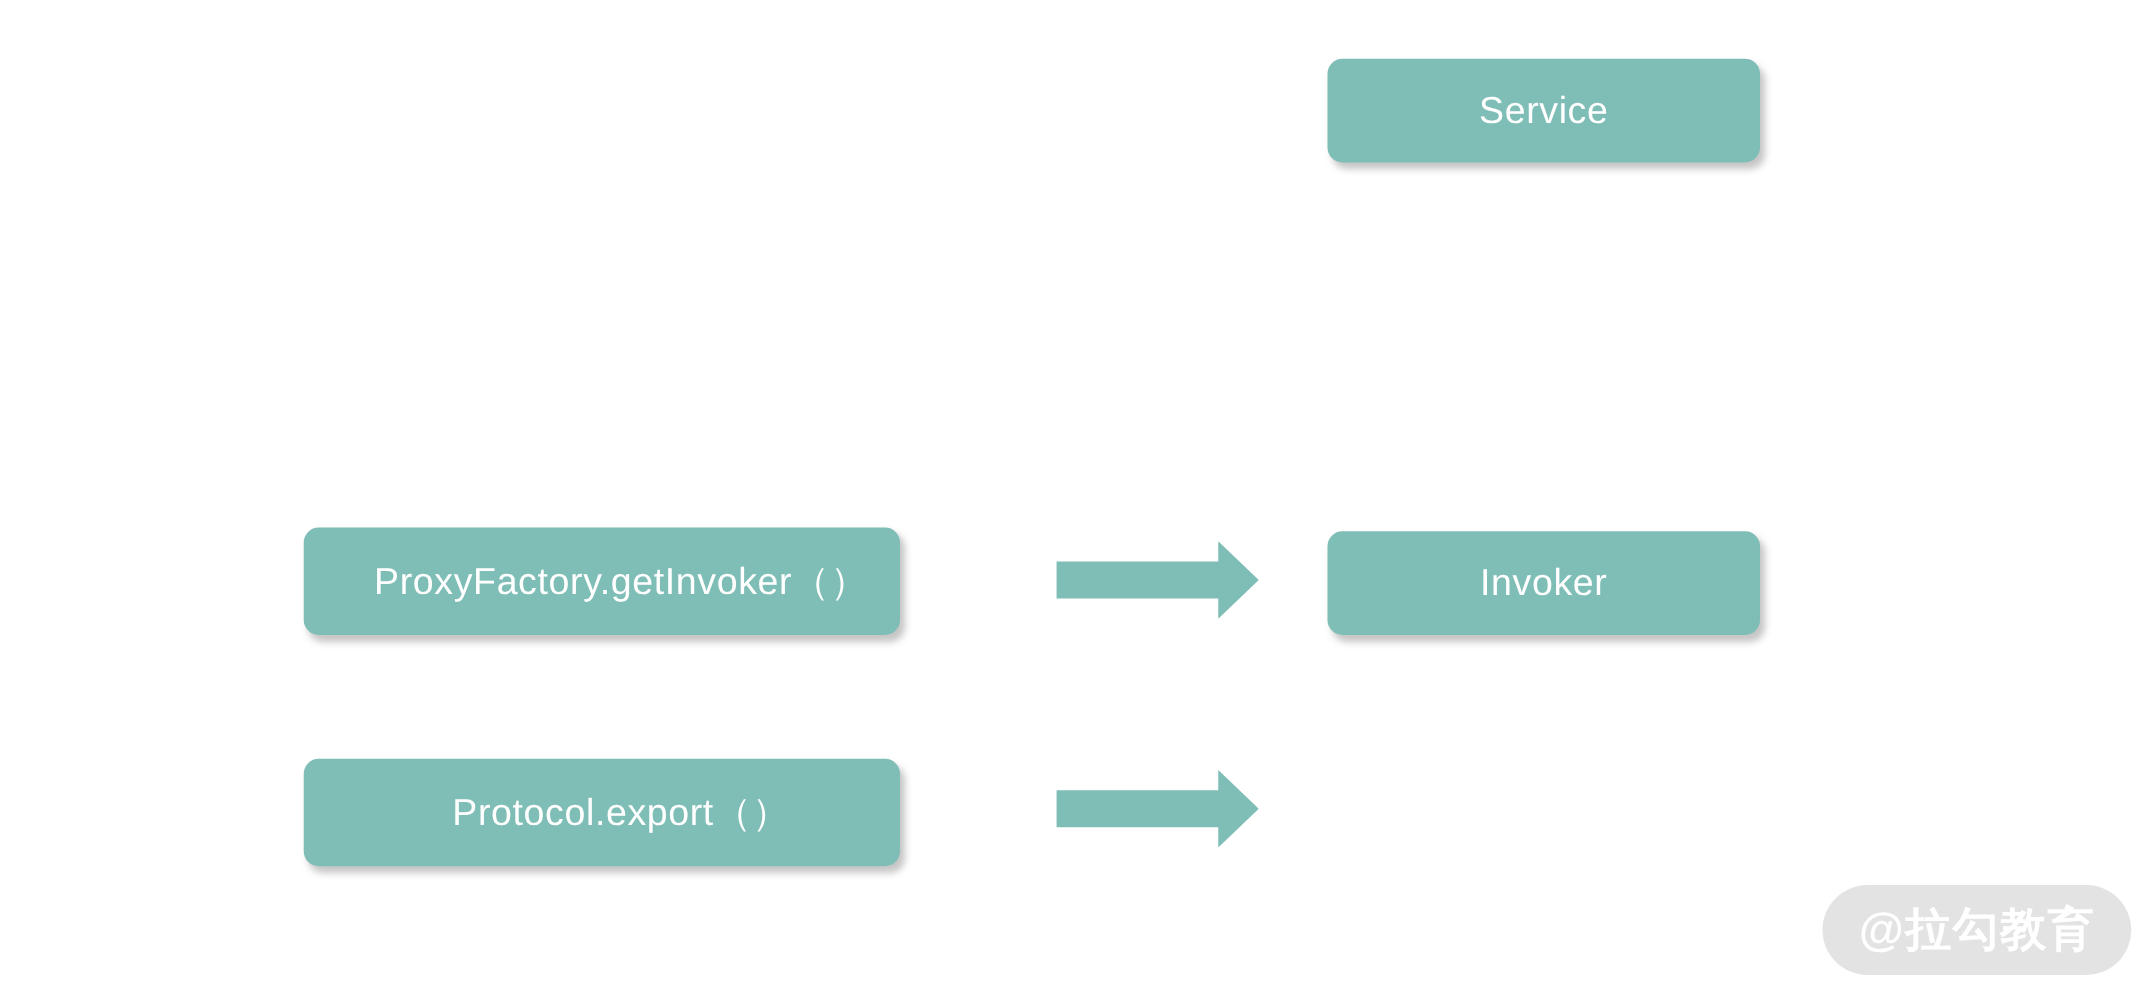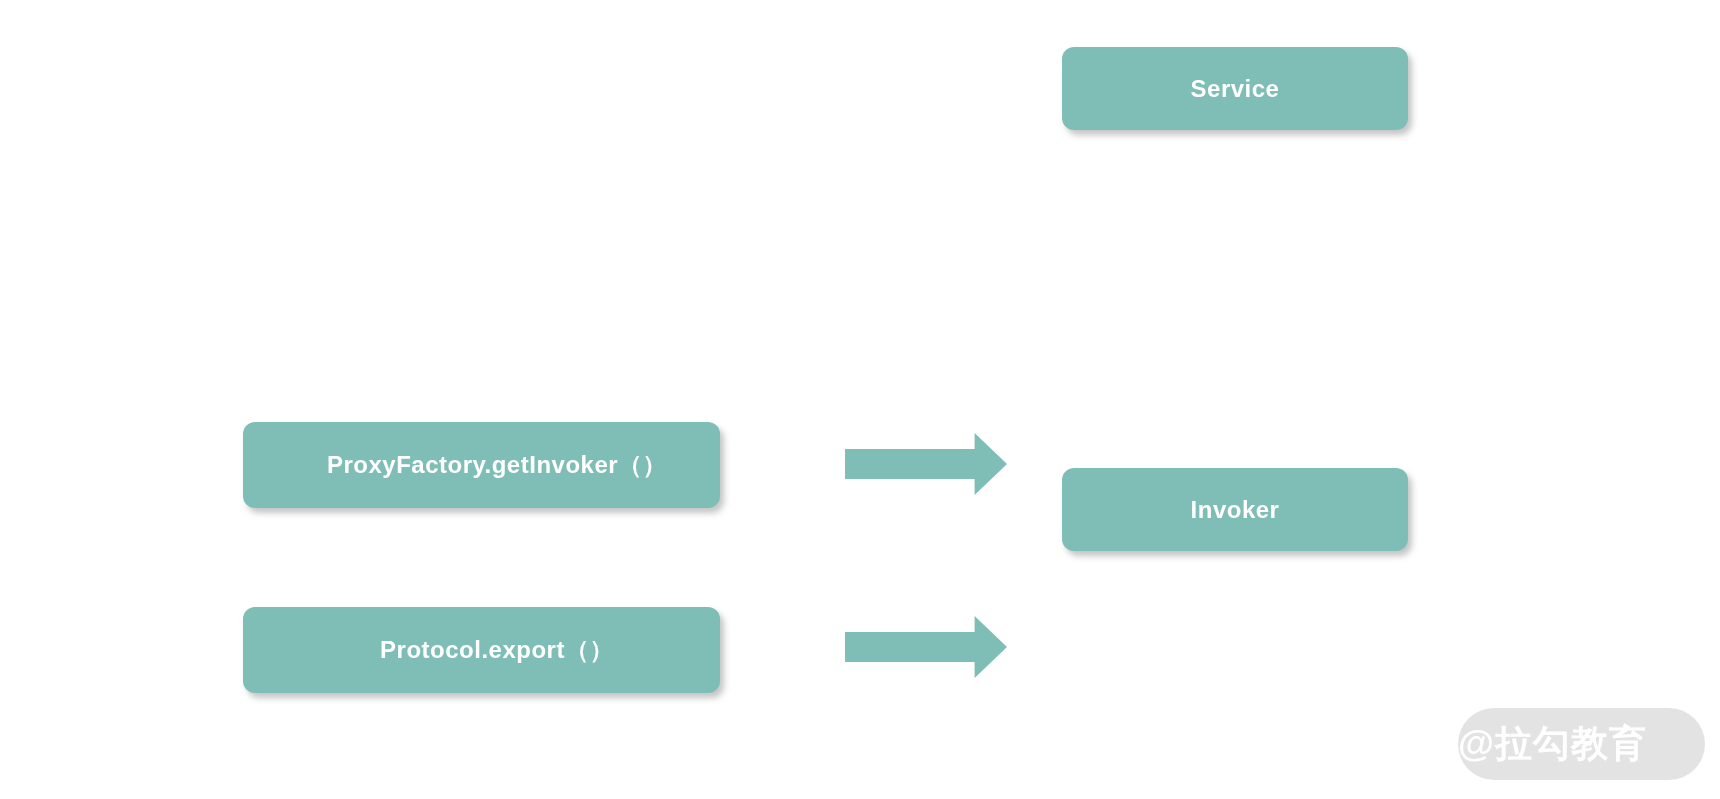--- a/index.html
+++ b/index.html
@@ -22,32 +22,32 @@
     overflow: hidden;
   }
 
   .box {
     position: absolute;
     display: flex;
     align-items: center;
     justify-content: center;
     background: var(--box-fill);
     color: var(--box-text);
-    font-weight: bold;
-    font-size: 24px;
+    font-weight: normal;
+    font-size: 30px;
     border-radius: 12px;
     box-shadow: 4px 5px 6px rgba(90, 90, 90, 0.35);
     white-space: nowrap;
     letter-spacing: 0.5px;
   }
 
   .box.right-col { left: 1062px; width: 346px; height: 83px; }
   .pos-r0 { top: 47px; }
   .pos-r1 { top: 237px; }
-  .pos-r2 { top: 425px; margin-top: 43px; }
+  .pos-r2 { top: 425px; }
   .pos-r3 { top: 612px; }
 
   .box.left-col { left: 243px; width: 477px; height: 86px; padding-left: 31px; }
   .pos-l0 { top: 422px; }
   .pos-l1 { top: 607px; text-align: right; }
 
   .block-arrow {
     position: absolute;
     width: 162px;
     height: 62px;
@@ -62,21 +62,21 @@
     position: absolute;
     left: 1458px;
     top: 708px;
     width: 247px;
     height: 72px;
     border-radius: 36px;
     background: var(--watermark-bg);
     color: var(--watermark-text);
     display: flex;
     align-items: center;
-    justify-content: flex-start;
+    justify-content: center;
     font-size: 37px;
     font-weight: bold;
     letter-spacing: 1px;
   }
 </style>
 </head>
 <body>
 
 <div class="stage">
 

